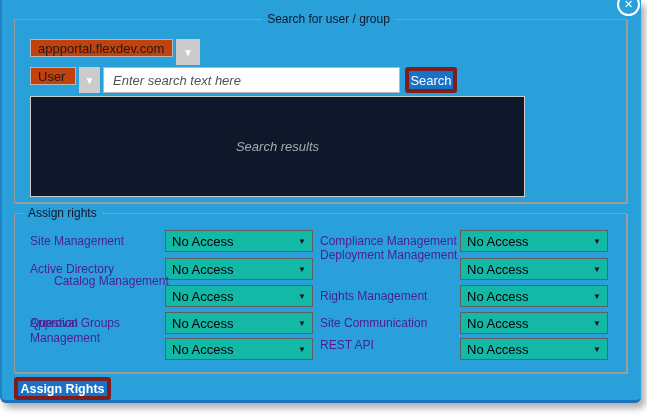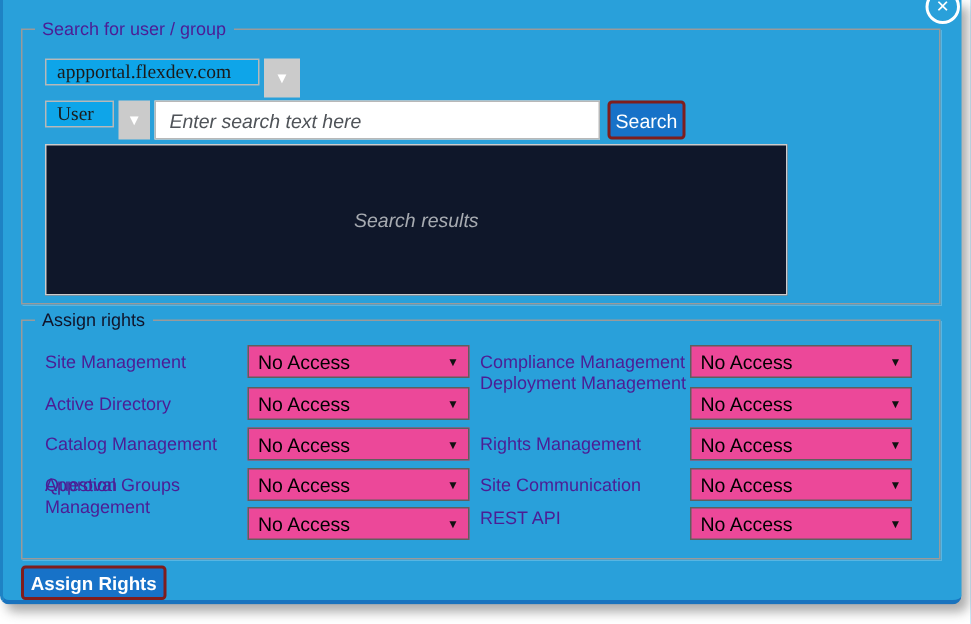--- a/index.html
+++ b/index.html
@@ -25,34 +25,33 @@
     border: 1px solid #9a9a9a;
     box-shadow: 1px 1px 0 rgba(255,255,255,0.22);
     margin: 0; padding: 0;
   }
   .fieldset legend {
     font-size: 12px;
     padding: 0 5px;
     margin-left: 8px;
   }
   #fs-search { left: 12px; top: 12px; width: 613px; height: 191px; }
-  #fs-search legend { color: #4c1d95; }
+  #fs-search legend { color: #0f172a; text-align: center; }
   #fs-rights { left: 12px; top: 206px; width: 613px; height: 167px; }
   #fs-rights legend { color: #10142a; }
 
   .combo-field {
     position: absolute;
-    background: #0ea5e9;
+    background: #c2410c;
     border: 1px solid #b8b8b8;
     height: 18px;
     display: flex; align-items: center;
     padding: 0 7px;
     font-size: 13px; color: #1b1b1b;
     cursor: default;
-    font-family: Liberation Serif, serif;
   }
   .combo-btn {
     position: absolute;
     width: 24px; height: 26px;
     background: #cbcbcb;
     color: #ffffff;
     display: flex; align-items: center; justify-content: center;
     font-size: 10px;
     cursor: pointer;
   }
@@ -66,21 +65,21 @@
     color: #222;
   }
   #search-input::placeholder {
     font-style: italic;
     color: #4f5358;
     opacity: 1;
   }
   .btn-primary {
     position: absolute;
     background: #1772C8;
-    border: 2px solid #7f1d1d;
+    border: 4px solid #7f1d1d;
     border-radius: 3px;
     color: #ffffff;
     font-size: 13px;
     display: flex; align-items: center; justify-content: center;
     cursor: pointer;
   }
   #search-button { left: 403px; top: 67px; width: 52px; height: 26px; }
   #assign-rights-button {
     left: 12px; top: 377px; width: 97px; height: 23px;
     font-weight: 600; font-size: 12.5px;
@@ -101,21 +100,21 @@
     position: absolute;
     color: #4c1d95;
     font-size: 12px;
     line-height: 15px;
     white-space: nowrap;
   }
   .row-label.wrap { white-space: normal; width: 118px; }
   .sel {
     position: absolute;
     width: 148px; height: 22px;
-    background: #ec4899;
+    background: #14b8a6;
     border: 1px solid #5f5f5f;
     display: flex; align-items: center;
     padding: 0 6px;
     font-size: 13px; color: #000;
     cursor: pointer;
   }
   .sel .sel-arrow {
     position: absolute; right: 6px; top: 6px;
     font-size: 8px; color: #111;
   }
@@ -170,21 +169,21 @@
     <span>No Access</span>
     <span class="sel-arrow">▼</span>
   </div>
 
   <div class="row-label lbl-left" style="top:262px;">Active Directory</div>
   <div class="sel sel-left" style="top:258px;">
     <span>No Access</span>
     <span class="sel-arrow">▼</span>
   </div>
 
-  <div class="row-label lbl-left" style="top:289px;">Catalog Management</div>
+  <div class="row-label lbl-left" style="top:274px;margin-left:24px;">Catalog Management</div>
   <div class="sel sel-left" style="top:285px;">
     <span>No Access</span>
     <span class="sel-arrow">▼</span>
   </div>
 
   <div class="row-label lbl-left" style="top:316px;">Approval Groups</div>
   <div class="sel sel-left" style="top:312px;">
     <span>No Access</span>
     <span class="sel-arrow">▼</span>
   </div>

